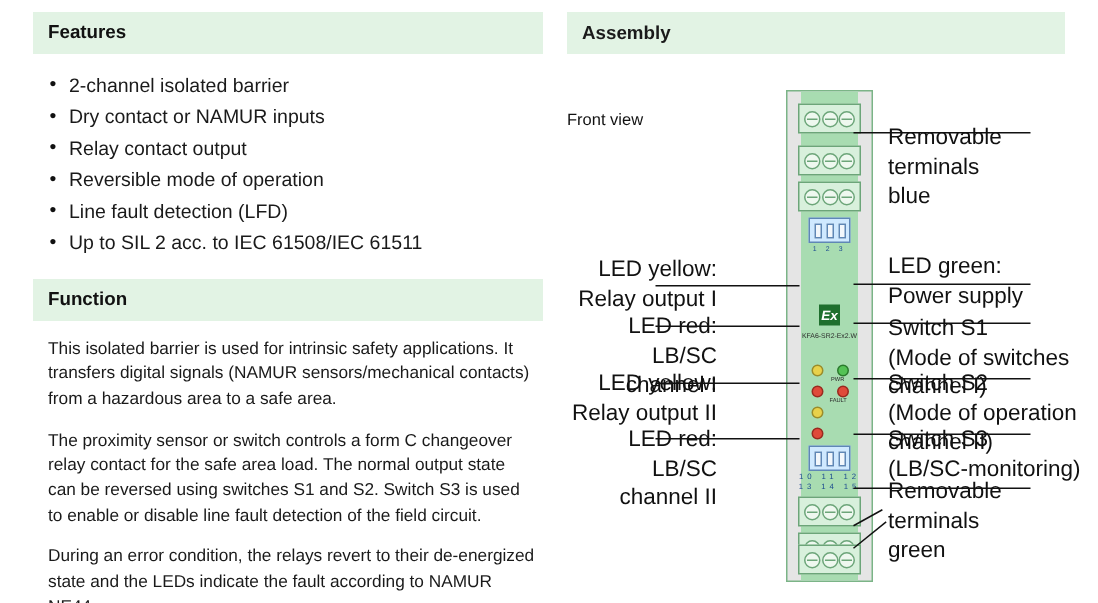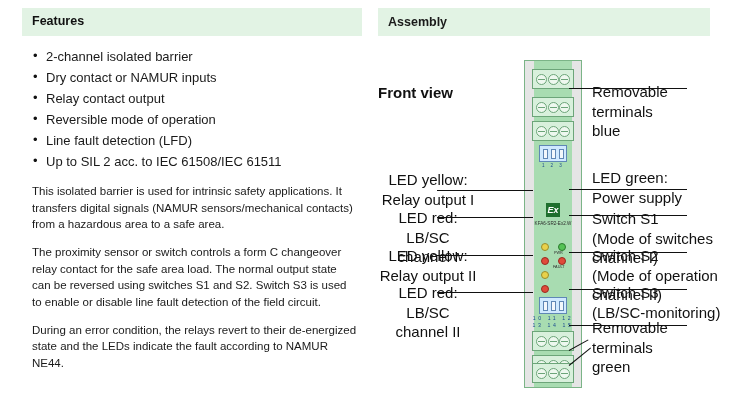--- a/index.html
+++ b/index.html
@@ -73,23 +73,23 @@
   }
   .assembly-head {
     background: #e2f3e4;
     font-size: 12.5px;
     font-weight: bold;
     padding: 7px 10px 7px 10px;
   }
   .front-view-label {
     position: absolute;
     left: 378px;
-    top: 84px;
-    font-size: 15px;
-    font-weight: bold;
+    top: 74px;
+    font-size: 11px;
+    font-weight: normal;
     color: #111;
   }
 
   
   .device {
     position: absolute;
     left: 524px;
     top: 60px;
     width: 56px;
     height: 326px;
@@ -218,21 +218,21 @@
   }
 
   
   .callout {
     position: absolute;
     font-size: 15px;
     line-height: 1.3;
     color: #111;
   }
   .callout.right { text-align: left; }
-  .callout.left { text-align: center; }
+  .callout.left { text-align: right; }
   .ln {
     position: absolute;
     background: #111;
     height: 1px;
   }
 </style>
 </head>
 <body>
 
 <div class="page">
@@ -243,20 +243,21 @@
 
     <ul class="bullets">
       <li>2-channel isolated barrier</li>
       <li>Dry contact or NAMUR inputs</li>
       <li>Relay contact output</li>
       <li>Reversible mode of operation</li>
       <li>Line fault detection (LFD)</li>
       <li>Up to SIL 2 acc. to IEC 61508/IEC 61511</li>
     </ul>
 
+    <div class="section-head" style="margin-top:14px;">Function</div>
 
     <div class="func-body">
       <p>This isolated barrier is used for intrinsic safety applications. It transfers digital signals (NAMUR sensors/mechanical contacts) from a hazardous area to a safe area.</p>
       <p>The proximity sensor or switch controls a form C changeover relay contact for the safe area load. The normal output state can be reversed using switches S1 and S2. Switch S3 is used to enable or disable line fault detection of the field circuit.</p>
       <p>During an error condition, the relays revert to their de-energized state and the LEDs indicate the fault according to NAMUR NE44.</p>
     </div>
   </div>
 
   <div class="right-col">
     <div class="assembly-head">Assembly</div>

